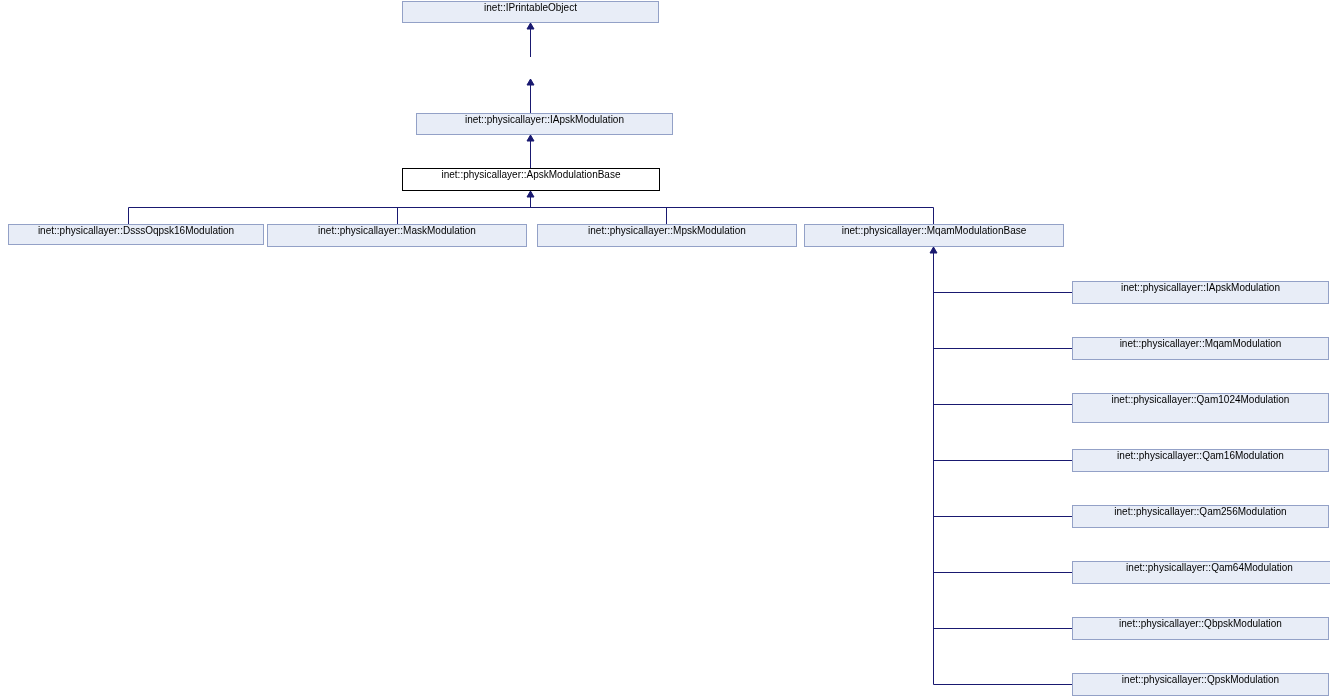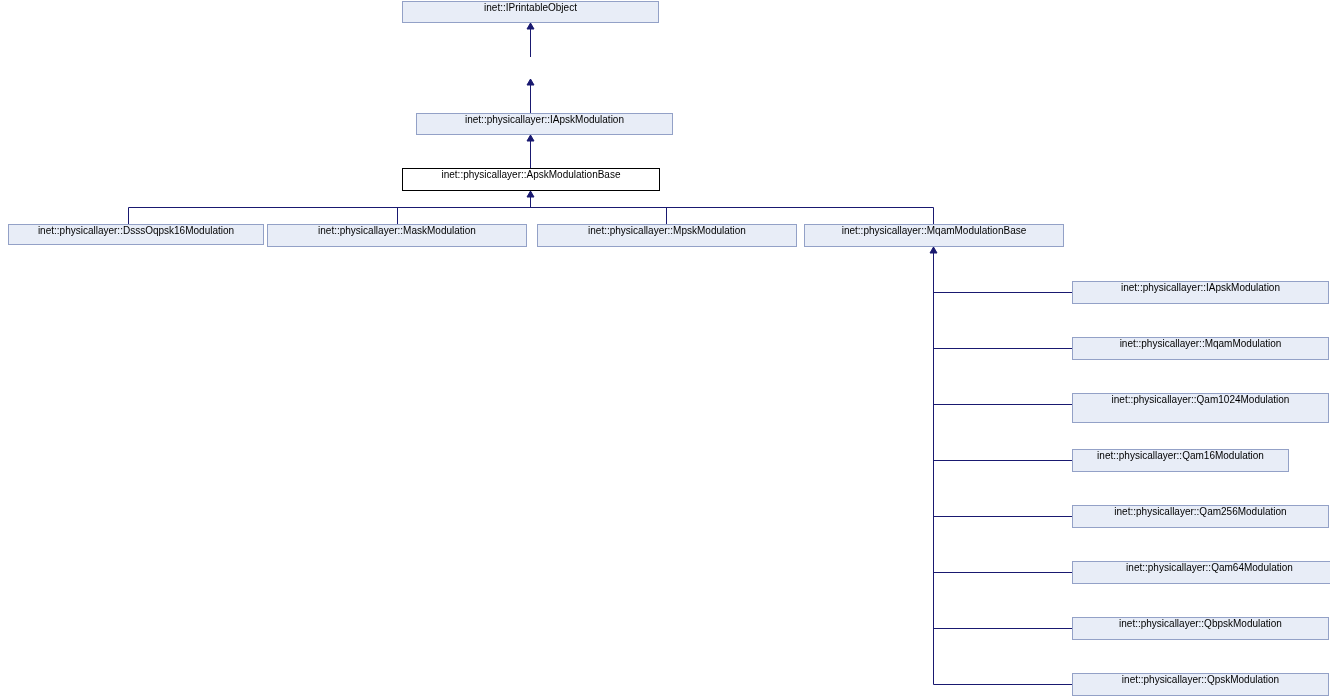--- a/index.html
+++ b/index.html
@@ -142,21 +142,21 @@
   </div>
 
   <div class="node" style="left:1072px; top:337px; width:257px; height:23px">
     <span>inet::physicallayer::MqamModulation</span>
   </div>
 
   <div class="node" style="left:1072px; top:393px; width:257px; height:30px">
     <span>inet::physicallayer::Qam1024Modulation</span>
   </div>
 
-  <div class="node" style="left:1072px; top:449px; width:217px; height:23px">
+  <div class="node" style="left:1072px; top:449px; width:257px; height:23px">
     <span>inet::physicallayer::Qam16Modulation</span>
   </div>
 
   <div class="node" style="left:1072px; top:505px; width:257px; height:23px">
     <span>inet::physicallayer::Qam256Modulation</span>
   </div>
 
   <div class="node" style="left:1072px; top:561px; width:275px; height:23px">
     <span>inet::physicallayer::Qam64Modulation</span>
   </div>

